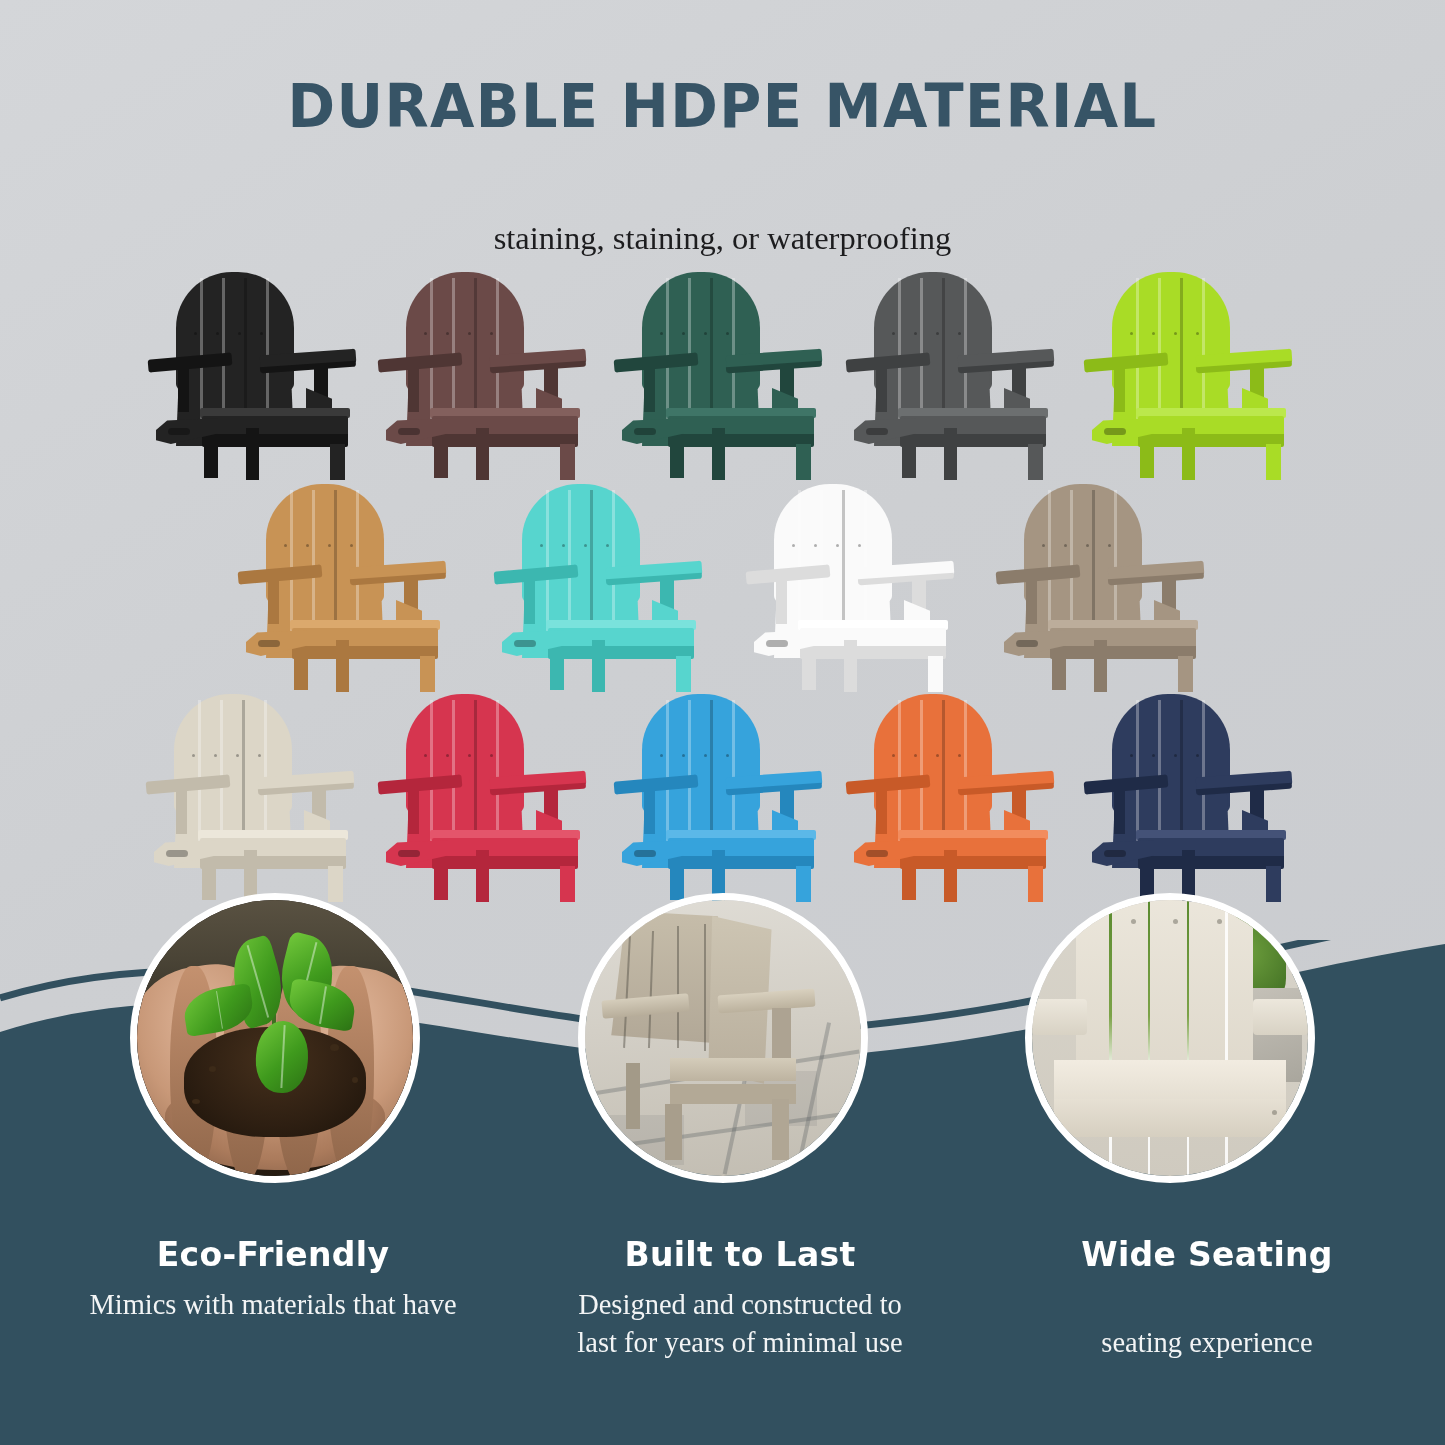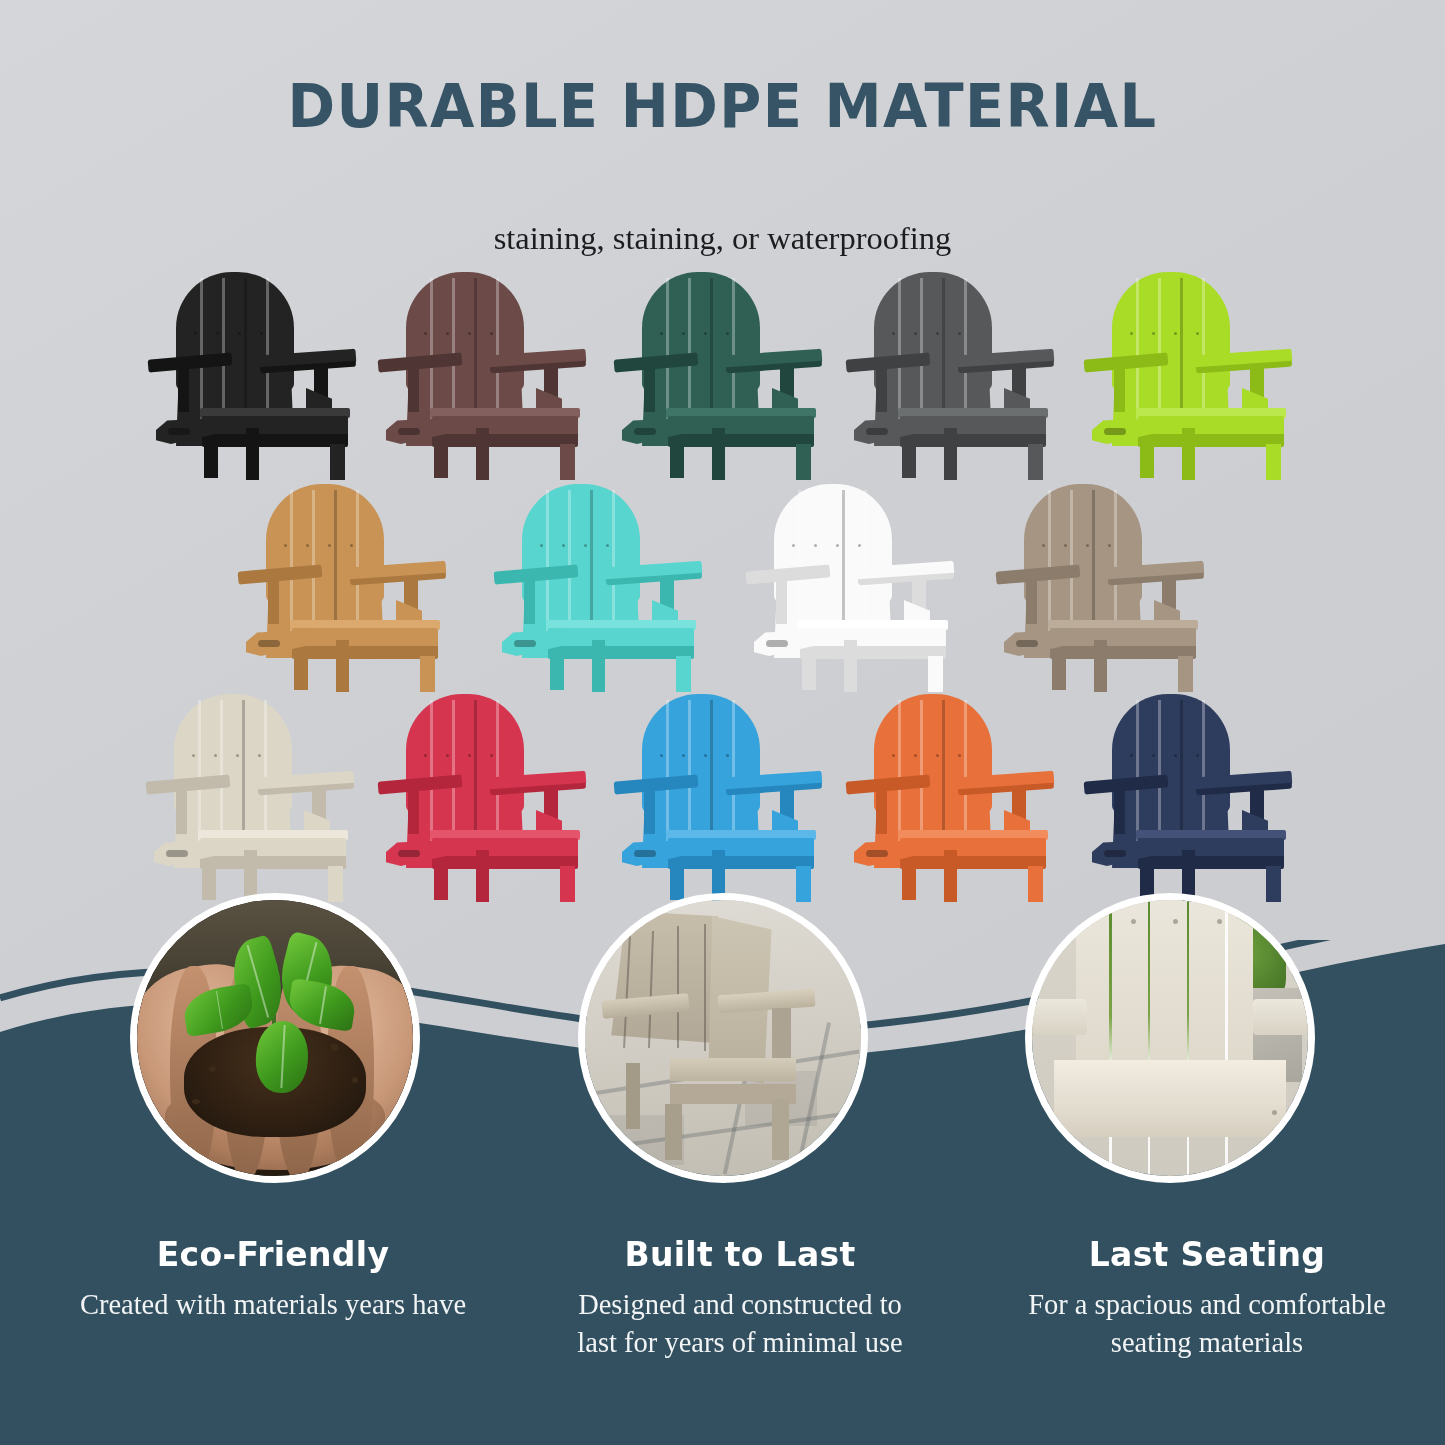--- a/index.html
+++ b/index.html
@@ -672,25 +672,25 @@
         <div class="apron3"></div>
         <div class="screw" style="left:87%;top:76%;"></div>
         <div class="screw" style="left:87%;top:83%;"></div>
       </div>
     </div>
   </div>
 
   <div class="features" id="feature-captions">
       <div class="feat" style="left: 38px;">
         <h3>Eco-Friendly</h3>
-        <p><span>Created with materials years have</span><br></p>
+        <p><span>Mimics with materials that have</span><br></p>
       </div>
       <div class="feat" style="left: 505px;">
         <h3>Built to Last</h3>
         <p><span>Designed and constructed to</span><br><span>last for years of minimal use</span></p>
       </div>
       <div class="feat" style="left: 972px;">
-        <h3>Last Seating</h3>
-        <p><span>For a spacious and comfortable</span><br><span>seating materials</span></p>
+        <h3>Wide Seating</h3>
+        <p><br><span>seating experience</span></p>
       </div>
     </div>
 
 </div>
 
 </body></html>

